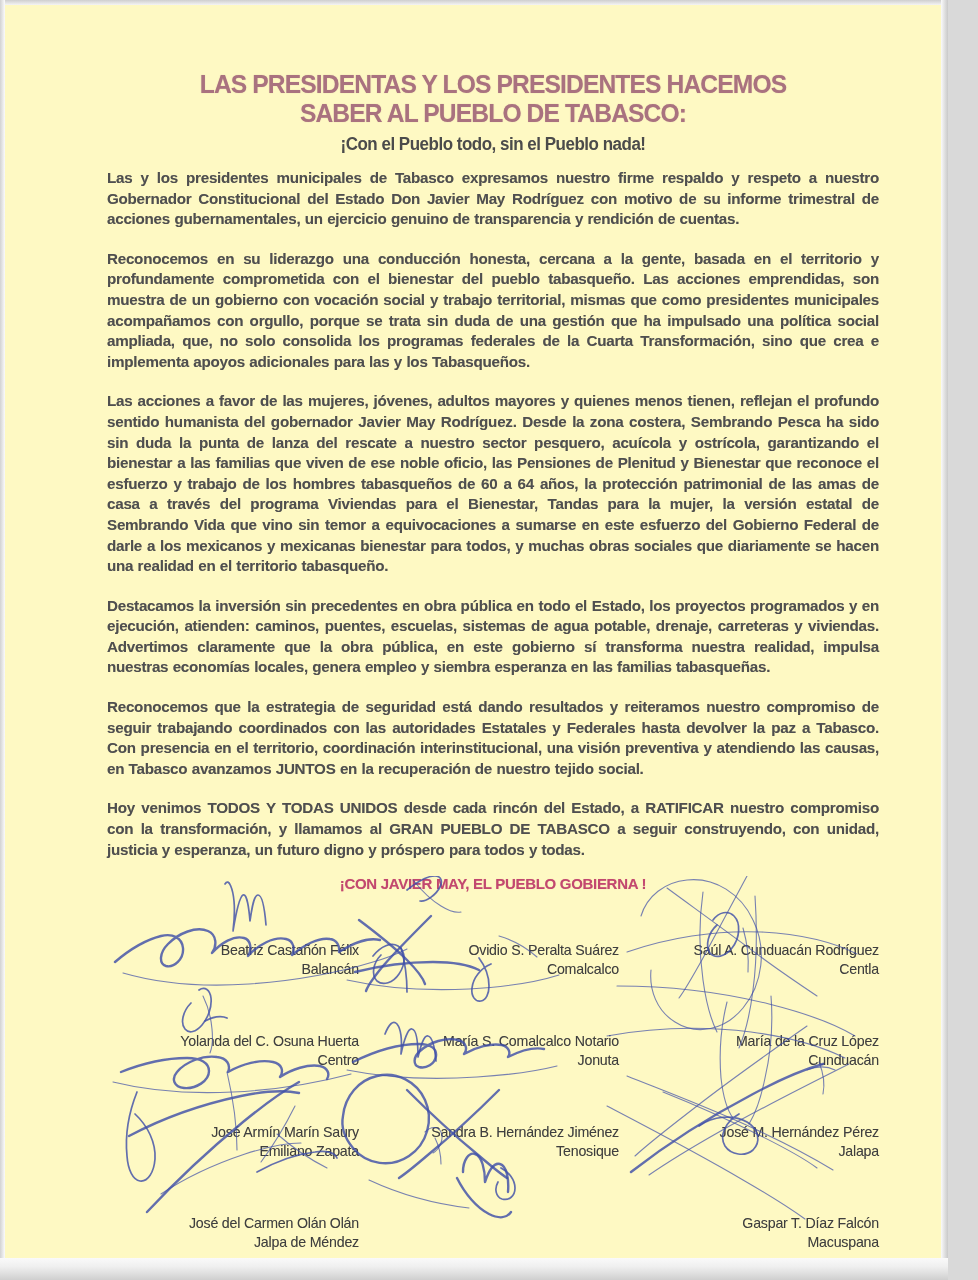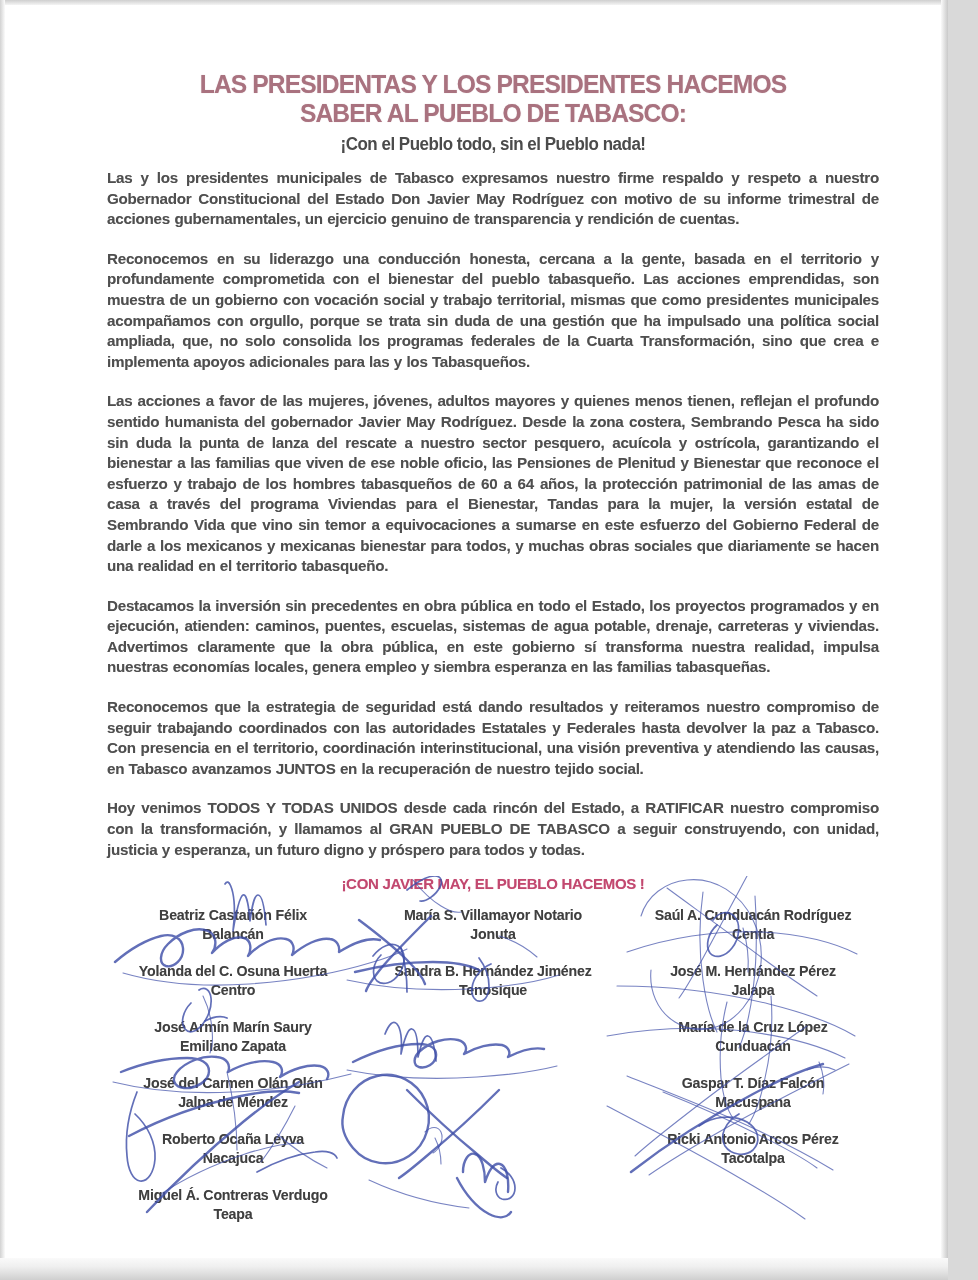--- a/index.html
+++ b/index.html
@@ -8,21 +8,21 @@
     padding: 0;
     background: #d9d9d9;
   }
   body {
     font-family: "Liberation Sans", sans-serif;
   }
   .page {
     position: relative;
     width: 948px;
     height: 1280px;
-    background: #ffffff;
+    background: #fef9c3;
     overflow: hidden;
     box-sizing: border-box;
   }
   
   .edge-top {
     position: absolute; left: 0; top: 0; width: 978px; height: 5px;
     background: linear-gradient(to bottom,#cfcfcf,#f4f4f4);
   }
   .edge-left {
     position: absolute; left: 0; top: 0; width: 5px; height: 1280px;
@@ -104,27 +104,28 @@
   }
   .sig-grid {
     position: relative;
     z-index: 2;
     display: grid;
     grid-template-columns: 1fr 1fr 1fr;
     column-gap: 8px;
   }
   .sig-col { display: flex; flex-direction: column; }
   .sig-entry {
-    text-align: center;
+    text-align: right;
     color: #3f3f3f;
     font-size: 14.2px;
     line-height: 19px;
-    font-weight: bold;
+    font-weight: normal;
     letter-spacing: -0.2px;
     text-shadow: 0 0 0.6px rgba(63,63,63,0.3);
+    margin-top: 35px;
   }
   .sig-name { display: block; }
   .sig-town { display: block; }
   
   .sig-col .sig-entry { margin-bottom: 18px; }
   .sig-col .sig-entry:last-child { margin-bottom: 0; }
 
   
   .ink {
     position: absolute;
@@ -165,21 +166,21 @@
 
     <div class="body-copy">
       <p class="para">Las y los presidentes municipales de Tabasco expresamos nuestro firme respaldo y respeto a nuestro Gobernador Constitucional del Estado Don Javier May Rodríguez con motivo de su informe trimestral de acciones gubernamentales, un ejercicio genuino de transparencia y rendición de cuentas.</p>
       <p class="para">Reconocemos en su liderazgo una conducción honesta, cercana a la gente, basada en el territorio y profundamente comprometida con el bienestar del pueblo tabasqueño. Las acciones emprendidas, son muestra de un gobierno con vocación social y trabajo territorial, mismas que como presidentes municipales acompañamos con orgullo, porque se trata sin duda de una gestión que ha impulsado una política social ampliada, que, no solo consolida los programas federales de la Cuarta Transformación, sino que crea e implementa apoyos adicionales para las y los Tabasqueños.</p>
       <p class="para">Las acciones a favor de las mujeres, jóvenes, adultos mayores y quienes menos tienen, reflejan el profundo sentido humanista del gobernador Javier May Rodríguez. Desde la zona costera, Sembrando Pesca ha sido sin duda la punta de lanza del rescate a nuestro sector pesquero, acuícola y ostrícola, garantizando el bienestar a las familias que viven de ese noble oficio, las Pensiones de Plenitud y Bienestar que reconoce el esfuerzo y trabajo de los hombres tabasqueños de 60 a 64 años, la protección patrimonial de las amas de casa a través del programa Viviendas para el Bienestar, Tandas para la mujer, la versión estatal de Sembrando Vida que vino sin temor a equivocaciones a sumarse en este esfuerzo del Gobierno Federal de darle a los mexicanos y mexicanas bienestar para todos, y muchas obras sociales que diariamente se hacen una realidad en el territorio tabasqueño.</p>
       <p class="para">Destacamos la inversión sin precedentes en obra pública en todo el Estado, los proyectos programados y en ejecución, atienden: caminos, puentes, escuelas, sistemas de agua potable, drenaje, carreteras y viviendas. Advertimos claramente que la obra pública, en este gobierno sí transforma nuestra realidad, impulsa nuestras economías locales, genera empleo y siembra esperanza en las familias tabasqueñas.</p>
       <p class="para">Reconocemos que la estrategia de seguridad está dando resultados y reiteramos nuestro compromiso de seguir trabajando coordinados con las autoridades Estatales y Federales hasta devolver la paz a Tabasco. Con presencia en el territorio, coordinación interinstitucional, una visión preventiva y atendiendo las causas, en Tabasco avanzamos JUNTOS en la recuperación de nuestro tejido social.</p>
       <p class="para">Hoy venimos TODOS Y TODAS UNIDOS desde cada rincón del Estado, a RATIFICAR nuestro compromiso con la transformación, y llamamos al GRAN PUEBLO DE TABASCO a seguir construyendo, con unidad, justicia y esperanza, un futuro digno y próspero para todos y todas.</p>
     </div>
 
-    <p class="slogan">¡CON JAVIER MAY,  EL PUEBLO HACEMOS !</p>
+    <p class="slogan">¡CON JAVIER MAY,  EL PUEBLO GOBIERNA !</p>
 
   </div>
 
   <div class="signatures">
 
     <svg class="ink" viewBox="0 0 772 370" aria-hidden="true">
 
       <path class="med" d="M118 8c4-7 8 6 9 17 1 11 0 22-1 30 3-18 6-34 10-36 4-2 6 14 7 26 2-14 4-26 8-26 5 0 7 18 8 30"></path>
       <path class="thick" d="M8 86c14-12 30-22 46-26 12-3 21 2 22 12 1 11-9 20-17 18-7-2-7-13 2-22 11-11 28-18 40-13 9 4 9 15 4 22 9-10 22-18 32-15 7 2 8 11 4 18 10-11 26-20 38-17 8 2 9 10 6 16 12-10 27-18 38-16 7 1 10 7 9 13 14-9 30-15 41-12"></path>
       <path class="thin" d="M16 97c38 11 82 14 126 11 44-3 88-11 124-22 14-4 26-9 34-13"></path>
@@ -267,43 +268,47 @@
           <span class="sig-town">Nacajuca</span>
         </div>
         <div class="sig-entry">
           <span class="sig-name">Miguel Á. Contreras Verdugo</span>
           <span class="sig-town">Teapa</span>
         </div>
       </div>
 
       <div class="sig-col">
         <div class="sig-entry">
-          <span class="sig-name">María S. Villamayor Notario</span>
+          <span class="sig-name">Ovidio S. Peralta Suárez</span>
+          <span class="sig-town">Comalcalco</span>
+        </div>
+        <div class="sig-entry">
+          <span class="sig-name">María S. Comalcalco Notario</span>
           <span class="sig-town">Jonuta</span>
         </div>
         <div class="sig-entry">
           <span class="sig-name">Sandra B. Hernández Jiménez</span>
           <span class="sig-town">Tenosique</span>
         </div>
       </div>
 
       <div class="sig-col">
         <div class="sig-entry">
           <span class="sig-name">Saúl A. Cunduacán Rodríguez</span>
           <span class="sig-town">Centla</span>
         </div>
         <div class="sig-entry">
+          <span class="sig-name">María de la Cruz López</span>
+          <span class="sig-town">Cunduacán</span>
+        </div>
+        <div class="sig-entry">
           <span class="sig-name">José M. Hernández Pérez</span>
           <span class="sig-town">Jalapa</span>
         </div>
         <div class="sig-entry">
-          <span class="sig-name">María de la Cruz López</span>
-          <span class="sig-town">Cunduacán</span>
-        </div>
-        <div class="sig-entry">
           <span class="sig-name">Gaspar T. Díaz Falcón</span>
           <span class="sig-town">Macuspana</span>
         </div>
         <div class="sig-entry">
           <span class="sig-name">Ricki Antonio Arcos Pérez</span>
           <span class="sig-town">Tacotalpa</span>
         </div>
       </div>
 
     </div>

